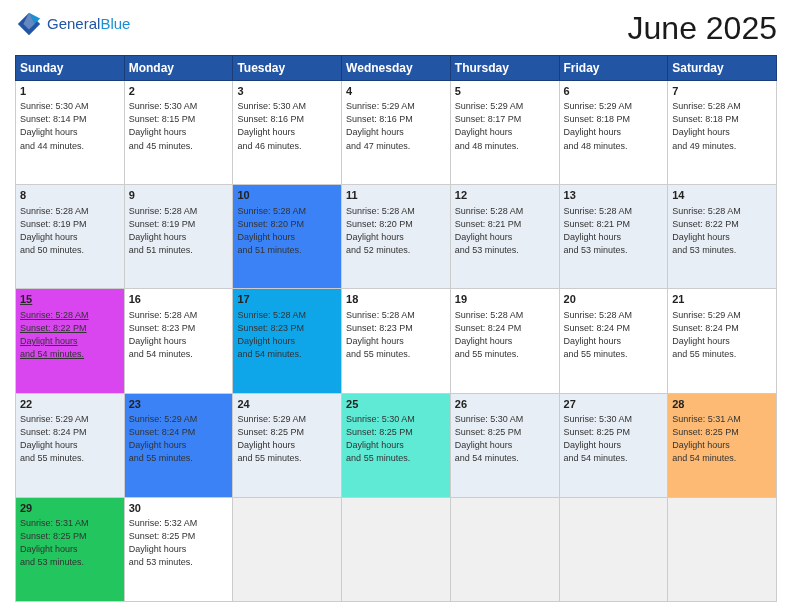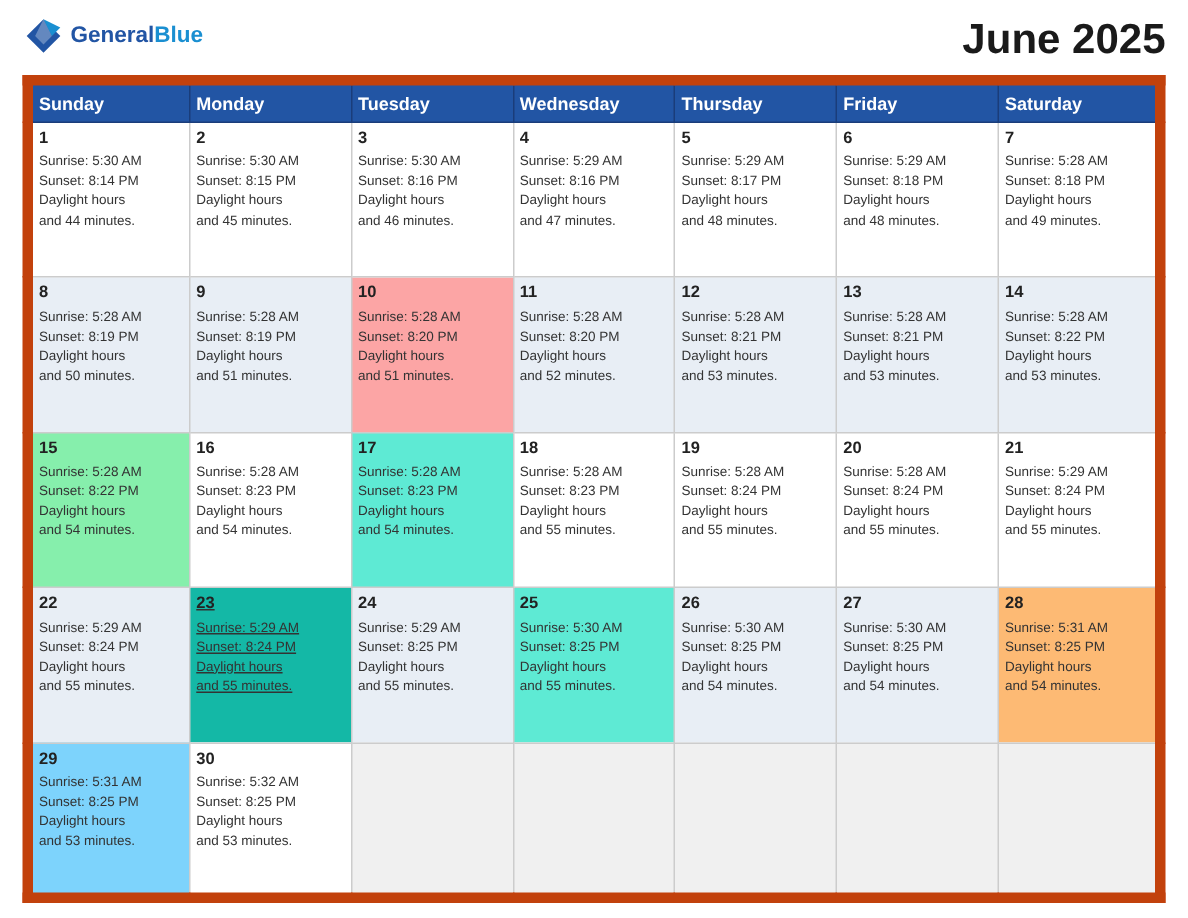--- a/index.html
+++ b/index.html
@@ -30,31 +30,31 @@
       gap: 4px;
     }
     .logo-icon {
       width: 28px;
       height: 28px;
     }
     .title-area {
       text-align: right;
     }
     .month-title {
-      font-size: 28px;
-      font-weight: bold;
+      font-size: 32px;
+      font-weight: normal;
       color: #1a1a1a;
     }
     .subtitle {
       font-size: 13px;
       color: #555;
     }
     .calendar {
       flex: 1;
-      border: 7px solid #c2410c;
+      border: 1px solid #c2410c;
       border-collapse: collapse;
       width: 100%;
       table-layout: fixed;
     }
     .calendar th {
       background: #2255a4;
       color: #fff;
       padding: 5px 4px;
       font-size: 12px;
       font-weight: bold;
@@ -97,21 +97,21 @@
 
 <div class="page">
   <div class="header">
     <div class="logo">
       <svg class="logo-icon" viewBox="0 0 40 40">
         <polygon points="20,4 36,20 20,36 4,20" fill="#2255a4"></polygon>
         <polygon points="20,4 36,12 28,20" fill="#1a8fd1"></polygon>
         <polygon points="20,4 28,20 20,28 12,20" fill="#fff" opacity="0.3"></polygon>
       </svg>
       <div>
-        <div style="font-size:15px;font-weight:bold;color:#1a1a1a;line-height:1.1;">
+        <div style="font-size:15px;font-weight:normal;color:#1a1a1a;line-height:1.1;">
           <span style="color:#2255a4;">General</span><span style="color:#1a8fd1;">Blue</span>
         </div>
       </div>
     </div>
     <div class="title-area">
       <div class="month-title">June 2025</div>
     </div>
   </div>
 
   <table class="calendar">
@@ -204,21 +204,21 @@
           </td>
           <td style="background: rgb(232, 238, 245);">
         <span class="day-num">9</span>
         <div class="day-info">
           Sunrise: 5:28 AM<br>
           Sunset: 8:19 PM<br>
           Daylight hours<br>
           and 51 minutes.
         </div>
           </td>
-          <td style="background: #fca5a5;">
+          <td style="background: #3b82f6;">
         <span class="day-num">10</span>
         <div class="day-info">
           Sunrise: 5:28 AM<br>
           Sunset: 8:20 PM<br>
           Daylight hours<br>
           and 51 minutes.
         </div>
           </td>
           <td style="background: rgb(232, 238, 245);">
         <span class="day-num">11</span>
@@ -251,39 +251,39 @@
         <span class="day-num">14</span>
         <div class="day-info">
           Sunrise: 5:28 AM<br>
           Sunset: 8:22 PM<br>
           Daylight hours<br>
           and 53 minutes.
         </div>
           </td>
         </tr>
         <tr>
-          <td style="background: #86efac;">
+          <td style="background: #d946ef; text-decoration: underline;">
         <span class="day-num">15</span>
         <div class="day-info">
           Sunrise: 5:28 AM<br>
           Sunset: 8:22 PM<br>
           Daylight hours<br>
           and 54 minutes.
         </div>
           </td>
           <td style="background: rgb(255, 255, 255); border-radius: 22px;">
         <span class="day-num">16</span>
         <div class="day-info">
           Sunrise: 5:28 AM<br>
           Sunset: 8:23 PM<br>
           Daylight hours<br>
           and 54 minutes.
         </div>
           </td>
-          <td style="background: #5eead4;">
+          <td style="background: #0ea5e9;">
         <span class="day-num">17</span>
         <div class="day-info">
           Sunrise: 5:28 AM<br>
           Sunset: 8:23 PM<br>
           Daylight hours<br>
           and 54 minutes.
         </div>
           </td>
           <td style="background: rgb(255, 255, 255); margin-left: 43px;">
         <span class="day-num">18</span>
@@ -325,21 +325,21 @@
         <tr>
           <td style="background: rgb(232, 238, 245);">
         <span class="day-num">22</span>
         <div class="day-info">
           Sunrise: 5:29 AM<br>
           Sunset: 8:24 PM<br>
           Daylight hours<br>
           and 55 minutes.
         </div>
           </td>
-          <td style="background: #14b8a6; text-decoration: underline;">
+          <td style="background: #3b82f6;">
         <span class="day-num">23</span>
         <div class="day-info">
           Sunrise: 5:29 AM<br>
           Sunset: 8:24 PM<br>
           Daylight hours<br>
           and 55 minutes.
         </div>
           </td>
           <td style="background: rgb(232, 238, 245);">
         <span class="day-num">24</span>
@@ -381,21 +381,21 @@
         <span class="day-num">28</span>
         <div class="day-info">
           Sunrise: 5:31 AM<br>
           Sunset: 8:25 PM<br>
           Daylight hours<br>
           and 54 minutes.
         </div>
           </td>
         </tr>
         <tr>
-          <td style="background: #7dd3fc;">
+          <td style="background: #22c55e;">
         <span class="day-num">29</span>
         <div class="day-info">
           Sunrise: 5:31 AM<br>
           Sunset: 8:25 PM<br>
           Daylight hours<br>
           and 53 minutes.
         </div>
           </td>
           <td style="background: rgb(255, 255, 255);">
         <span class="day-num">30</span>

